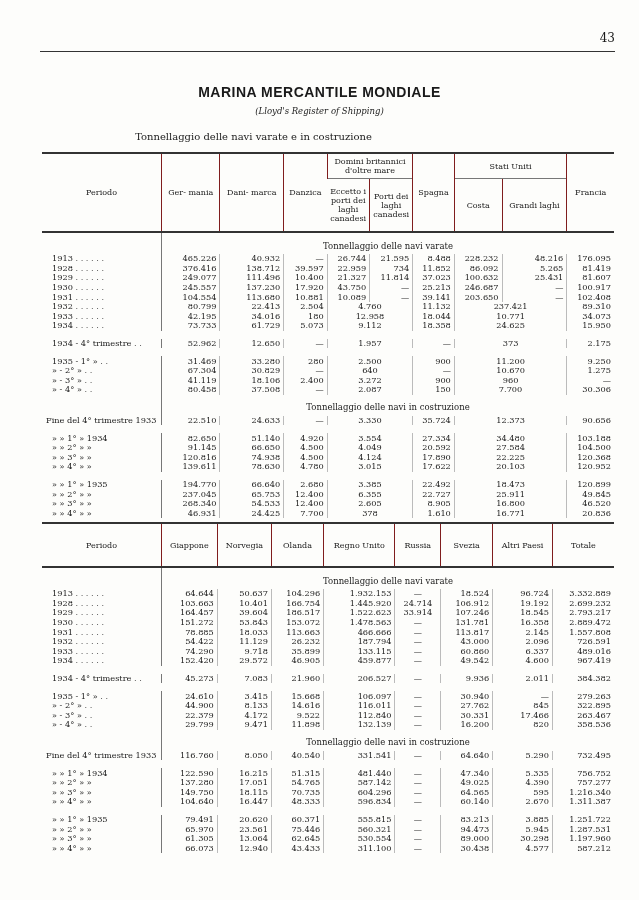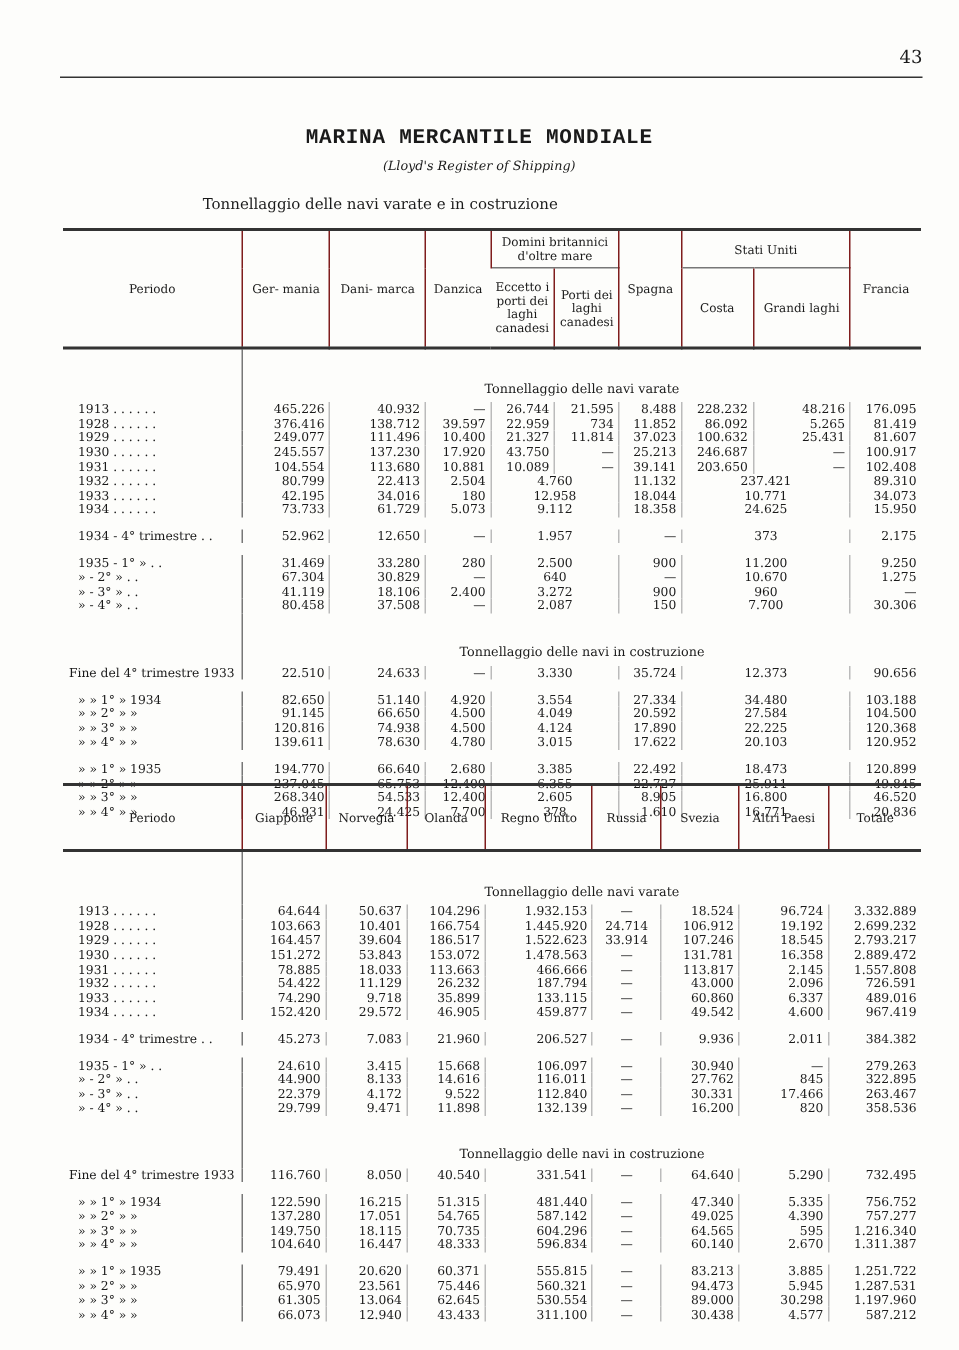--- a/index.html
+++ b/index.html
@@ -2,33 +2,33 @@
 <html><head>
 <meta charset="utf-8">
 <style>
   html, body { margin: 0; padding: 0; background: #fdfdfb; }
   body { width: 639px; height: 900px; position: relative; overflow: hidden;
          font-family: "DejaVu Serif", "Liberation Serif", serif; color: #1a1a1a; }
   .running-head { position: absolute; left: 40px; top: 28px; width: 575px; height: 20px; }
   .running-head .title { position: absolute; left: 0; right: 0; text-align: center; font-size: 9px; font-weight: bold; letter-spacing: .3px; top: 5px; }
   .running-head .pageno { position: absolute; right: 0; top: 3px; font-size: 12px; }
   .head-rule { position: absolute; left: 40px; top: 51px; width: 575px; border-top: 1.5px solid #333; }
-  .main-title { position: absolute; left: 0; width: 639px; top: 84px; text-align: center; font-family: Liberation Mono, monospace; font-weight: 900; font-size: 14px; letter-spacing: .5px; }
+  .main-title { position: absolute; left: 0; width: 639px; top: 84px; text-align: center; font-family: Liberation Sans, sans-serif; font-weight: 900; font-size: 14px; letter-spacing: .5px; }
   .subtitle { position: absolute; left: 0; width: 639px; top: 106px; text-align: center; font-style: italic; font-size: 8.5px; }
   .table-title { position: absolute; left: 0; width: 507px; top: 131px; text-align: center; font-weight: normal; font-size: 10px; }
 
   table.stat { position: absolute; left: 42px; width: 572px; border-collapse: collapse; font-size: 8.2px; line-height: 9px; }
   table.stat th { font-weight: normal; text-align: center; vertical-align: middle; border-left: 1px solid #7f1d1d; padding: 1px 2px; font-size: 8px; line-height: 9px; }
   table.stat th:first-child { border-left: none; }
   table.stat thead { border-top: 2px solid #333; border-bottom: 2px solid #333; }
   table.stat td { padding: 0 3px; text-align: right; white-space: nowrap; height: 9.6px; border-left: 1px solid #bbb; }
   table.stat td.period { text-align: left; border-left: none; padding-left: 4px; }
   table.stat td.period.c { padding-left: 10px; }
   table.stat td.span2 { text-align: center; }
-  table.stat tr.section td { text-align: center; height: 16px; padding-top: 19px; font-size: 8.5px; border-left: none; }
+  table.stat tr.section td { text-align: center; height: 16px; padding-top: 5px; font-size: 8.5px; border-left: none; }
   table.stat tr.section td.period { border-right: 1px solid #777; }
   table.stat tr.gap td { height: 8px; }
   table.stat td.first-data { border-left: 1.5px solid #777; }
   #table1 { top: 152px; }
   #table2 { top: 522px; }
   #table1 th.sub { border-top: 1px solid #777; }
 </style>
 </head>
 <body>
 

